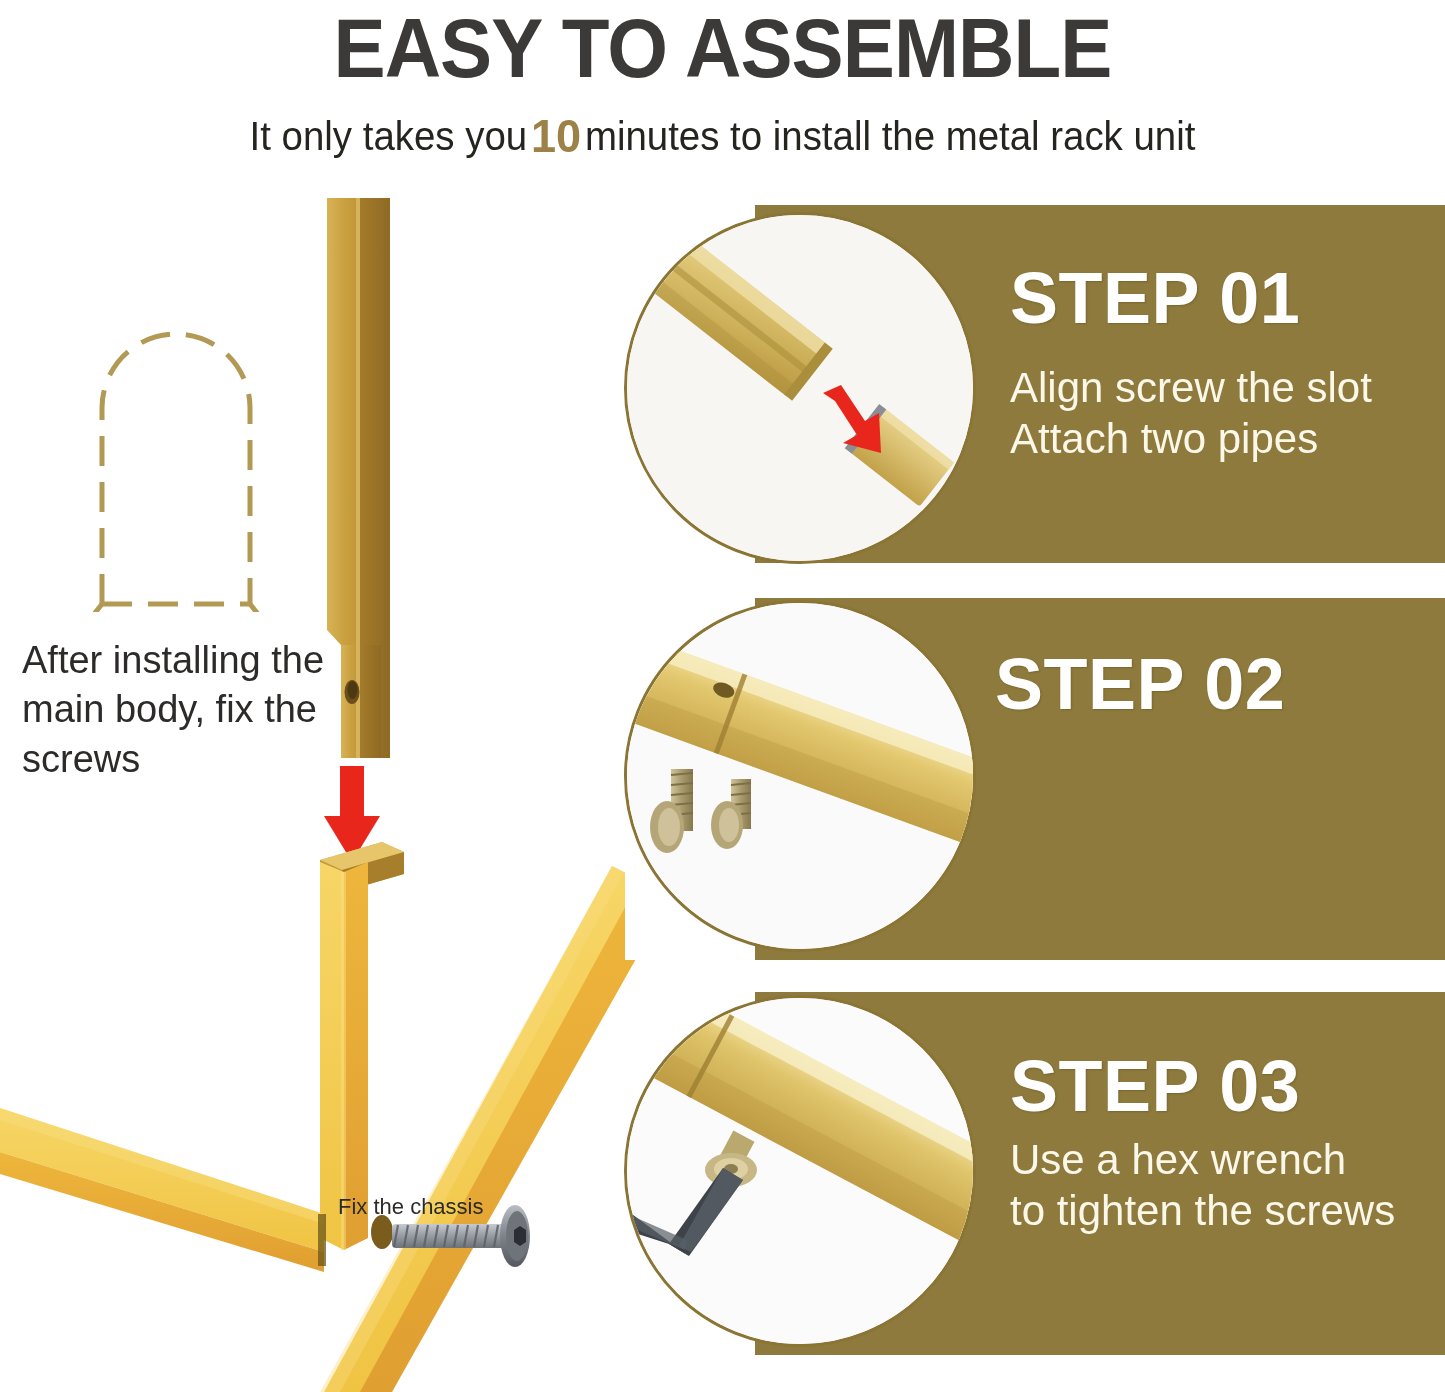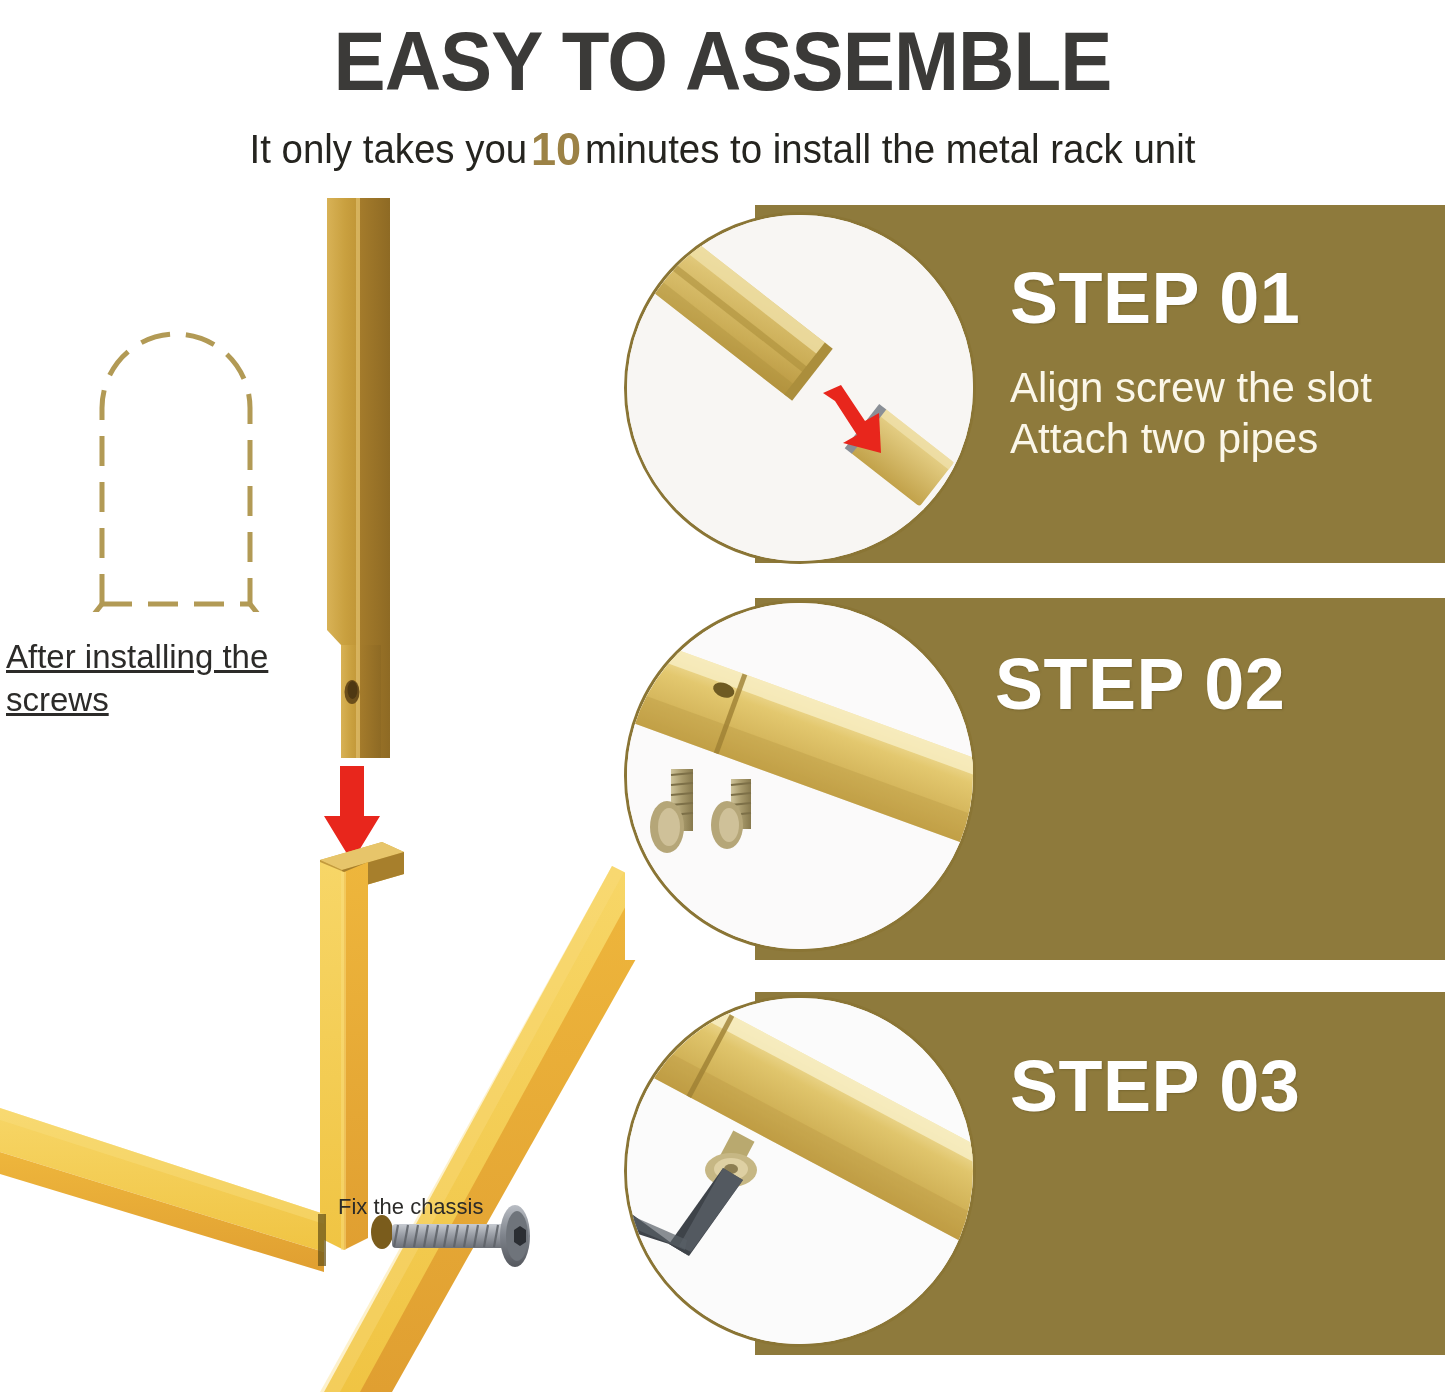--- a/index.html
+++ b/index.html
@@ -5,21 +5,21 @@
   * { margin:0; padding:0; box-sizing:border-box; }
   html,body { background:#ffffff; }
   body {
     width:1445px; height:1392px;
     position:relative; overflow:hidden;
     font-family:"Liberation Sans", sans-serif;
     background:#ffffff;
   }
 
   
-  #header { position:absolute; left:0; top:17px; width:1438px; height:190px; }
+  #header { position:absolute; left:0; top:4px; width:1438px; height:190px; }
   #main-title {
     position:absolute; left:0; top:2px; width:1445px;
     text-align:center;
     font-family:"Liberation Sans", sans-serif;
     font-size:84px; font-weight:bold;
     letter-spacing:-1px;
     color:#3b3a38;
     line-height:1.0;
     transform:scaleX(0.93); transform-origin:center top;
     white-space:nowrap;
@@ -86,22 +86,22 @@
   .st2 { left:995px; top:648px; }
   .st2 .step-body { margin-top:12px; }
   .st3 { left:1010px; top:1050px; }
   .st3 .step-body { margin-top:12px; }
 
   
   
   #arch-wrap { position:absolute; left:86px; top:322px; width:180px; height:290px; }
 
   #arch-caption {
-    position:absolute; left:6px; top:636px; width:300px;
-    font-size:33px; line-height:1.30; color:#2c2b29;text-decoration:underline;
+    position:absolute; left:22px; top:636px; width:300px;
+    font-size:38px; line-height:1.30; color:#2c2b29;
   }
   #chassis-caption {
     position:absolute; left:338px; top:1193px; width:290px;
     font-size:22px; line-height:1.30; color:#2c2b29;
   }
 
   
   #illus { position:absolute; left:0; top:190px; width:640px; height:1202px; }
 
   .nowrap { white-space:nowrap; }
@@ -118,20 +118,21 @@
   <svg width="180" height="290" viewBox="0 0 180 290" xmlns="http://www.w3.org/2000/svg">
     <path d="M16,282 L16,86 A74,74 0 0,1 164,86 L164,282" fill="none" stroke="#b29a55" stroke-width="5" stroke-dasharray="30,16" stroke-linecap="butt"></path>
     <path d="M16,282 L164,282" fill="none" stroke="#b29a55" stroke-width="5" stroke-dasharray="30,16"></path>
     <path d="M16,282 L5,296" fill="none" stroke="#b29a55" stroke-width="5"></path>
     <path d="M164,282 L175,296" fill="none" stroke="#b29a55" stroke-width="5"></path>
   </svg>
 </div>
 
 <div id="arch-caption">
   <div class="nowrap">After installing the</div>
+  <div class="nowrap">main body, fix the</div>
   <div class="nowrap">screws</div>
 </div>
 
 <div id="illus">
 <svg width="640" height="1202" viewBox="0 0 640 1202" xmlns="http://www.w3.org/2000/svg">
   <defs>
     <linearGradient id="pipeL" x1="0" y1="0" x2="1" y2="0">
       <stop offset="0" stop-color="#d8b256"></stop>
       <stop offset="0.55" stop-color="#c9a03f"></stop>
       <stop offset="1" stop-color="#bf9436"></stop>
@@ -386,13 +387,17 @@
         <polygon points="62,258 42,246 -14,228 -6,208" fill="#3e4349"></polygon>
         <polygon points="96,170 116,182 64,254 52,248" fill="#595f66" opacity="0.8"></polygon>
         <polygon points="58,252 -8,224 -4,214 60,242" fill="#596067" opacity="0.7"></polygon>
       </g>
     </svg>
   </div>
 </div>
 
 <div class="step-text st3">
   <div class="step-head">STEP 03</div>
+  <div class="step-body">
+    <div>Use a hex wrench</div>
+    <div>to tighten the screws</div>
+  </div>
 </div>
 
 </body></html>

